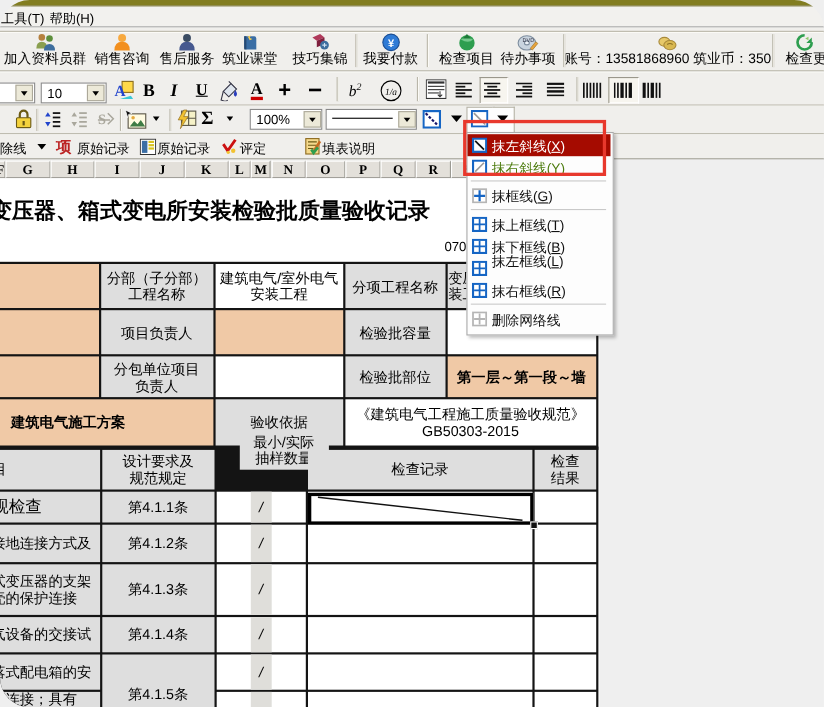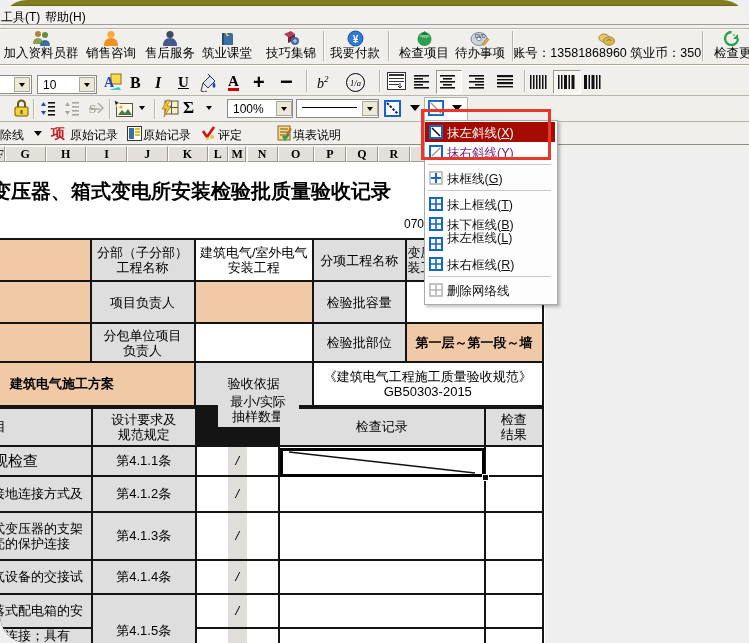--- a/index.html
+++ b/index.html
@@ -427,21 +427,21 @@
 <div class="abs" style="left:429px;top:124.5px;width:14px;height:14px;"><svg width="14" height="14" viewBox="0 0 14 14">
         <rect x="1" y="1" width="12" height="12" fill="#fff" stroke="#1565c4" stroke-width="2"></rect>
         <line x1="3" y1="3" x2="11" y2="11" stroke="#111" stroke-width="1.6"></line>
       </svg></div>
 <div class="abs tx" style="left:447px;top:124.5px;font-size:12.5px;color:#fff;">抹左斜线(<span style="text-decoration:underline;">X</span>)</div>
 <div class="abs" style="left:424.5px;top:141.5px;width:130px;height:20px;"></div>
 <div class="abs" style="left:429px;top:144.5px;width:14px;height:14px;"><svg width="14" height="14" viewBox="0 0 14 14">
         <rect x="1" y="1" width="12" height="12" fill="#fff" stroke="#1565c4" stroke-width="2"></rect>
         <line x1="3" y1="11" x2="11" y2="3" stroke="#999" stroke-width="1.4"></line>
       </svg></div>
-<div class="abs tx" style="left:447px;top:144.5px;font-size:12.5px;color:#701a75;">抹右斜线(<span style="text-decoration:underline;">Y</span>)</div>
+<div class="abs tx" style="left:447px;top:144.5px;font-size:12.5px;color:#4d7c0f;">抹右斜线(<span style="text-decoration:underline;">Y</span>)</div>
 <div class="abs" style="left:428px;top:164.0px;width:123px;height:1px;background:#c9c9c9;"></div>
 <div class="abs" style="left:424.5px;top:167.5px;width:130px;height:20px;"></div>
 <div class="abs" style="left:429px;top:170.5px;width:14px;height:14px;"><svg width="14" height="14" viewBox="0 0 14 14">
         <rect x="1" y="1" width="12" height="12" fill="#fff" stroke="#b5b5b5" stroke-width="1.6"></rect>
         <path d="M7 2 v10 M2 7 h10" stroke="#1565c4" stroke-width="2"></path>
       </svg></div>
 <div class="abs tx" style="left:447px;top:170.5px;font-size:12.5px;color:#111;">抹框线(<span style="text-decoration:underline;">G</span>)</div>
 <div class="abs" style="left:428px;top:190.0px;width:123px;height:1px;background:#c9c9c9;"></div>
 <div class="abs" style="left:424.5px;top:193.5px;width:130px;height:20px;"></div>
 <div class="abs" style="left:429px;top:196.5px;width:14px;height:14px;"><svg width="14" height="14" viewBox="0 0 14 14">

